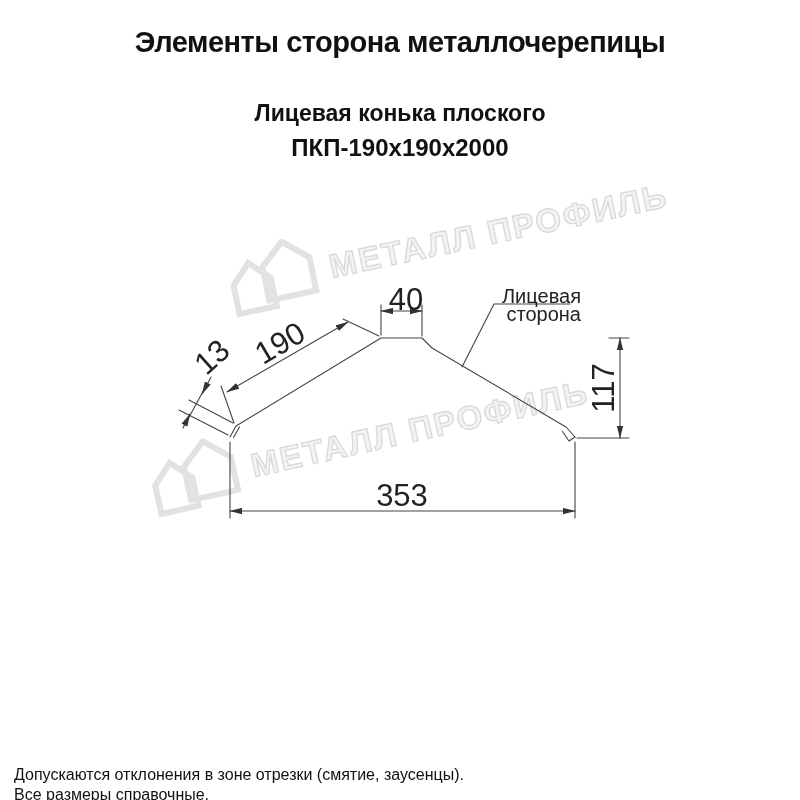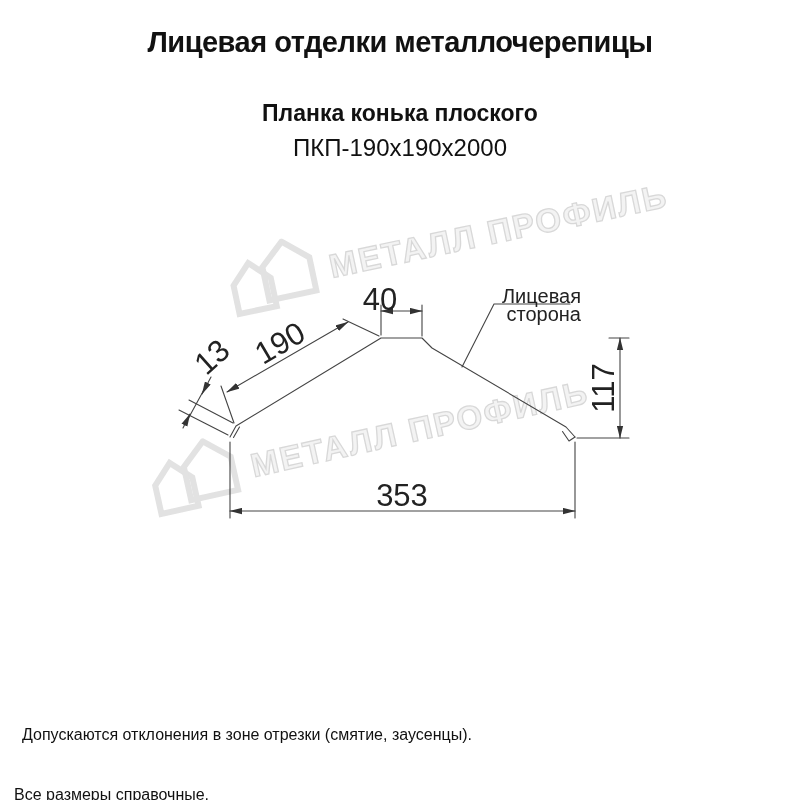--- a/index.html
+++ b/index.html
@@ -15,59 +15,59 @@
     top:26px;left:50%;transform:translateX(-50%);
     font-size:29px;font-weight:bold;letter-spacing:-0.5px;white-space:nowrap;
     color:#111;
   }
   .h-sub{
     top:100px;left:50%;transform:translateX(-50%);
     font-size:23px;font-weight:bold;white-space:nowrap;color:#111;
   }
   .h-code{
     top:134px;left:50%;transform:translateX(-50%);
-    font-size:24px;font-weight:normal;white-space:nowrap;color:#111;
+    font-size:24px;font-weight:bold;white-space:nowrap;color:#111;
   }
   
   .watermark{
     display:flex;align-items:center;gap:12px;
     transform-origin:0 100%;
     opacity:.6;pointer-events:none;
   }
   .wm1{left:236px;top:250px;transform:rotate(-12deg);}
   .wm2{left:158px;top:450px;transform:rotate(-12.5deg);}
   .wm-text{
     font-size:33px;font-weight:bold;letter-spacing:2px;white-space:nowrap;
     color:#ececec;
     -webkit-text-stroke:1.3px #bfbfbf;
   }
   
   .dim{
     font-size:31px;color:#222;white-space:nowrap;line-height:1;
   }
-  .dim40{left:380px;top:284px;transform:translateX(-50%);}
+  .dim40{left:406px;top:284px;transform:translateX(-50%);}
   .dim190{left:280px;top:343px;transform:translate(-50%,-50%) rotate(-30.5deg);}
   .dim13{left:212px;top:357px;transform:translate(-50%,-50%) rotate(-42deg);}
   .dim117{left:603px;top:388px;transform:translate(-50%,-50%) rotate(-90deg);}
   .dim393{left:402px;top:495px;transform:translate(-50%,-50%);}
   .front-side{
     left:495px;top:287px;width:86px;
     font-size:20px;line-height:18px;color:#222;text-align:right;
   }
   
   .note{left:14px;font-size:16px;color:#111;white-space:nowrap;}
   .note1{top:744px;margin-top:42px;}
-  .note2{top:726px;margin-left:8px;}
+  .note2{top:766px;}
   svg.art{left:0;top:0;}
 </style>
 </head>
 <body>
 
-<div class="abs h-title">Лицевая отделки металлочерепицы</div>
-<div class="abs h-sub">Планка конька плоского</div>
+<div class="abs h-title">Элементы сторона металлочерепицы</div>
+<div class="abs h-sub">Лицевая конька плоского</div>
 <div class="abs h-code">ПКП-190х190х2000</div>
 
 <div class="abs watermark wm1">
   <span>
     <svg width="92" height="72" viewBox="0 0 92 72" fill="none" stroke="#cfcfcf" stroke-width="6">
       <path d="M6 36 L25 17 L44 36 L44 65 L6 65 Z"></path>
       <path d="M38 24 L62 3 L86 24 L86 58 L38 58 Z"></path>
     </svg>
   </span>
   <span class="wm-text">МЕТАЛЛ ПРОФИЛЬ</span>

